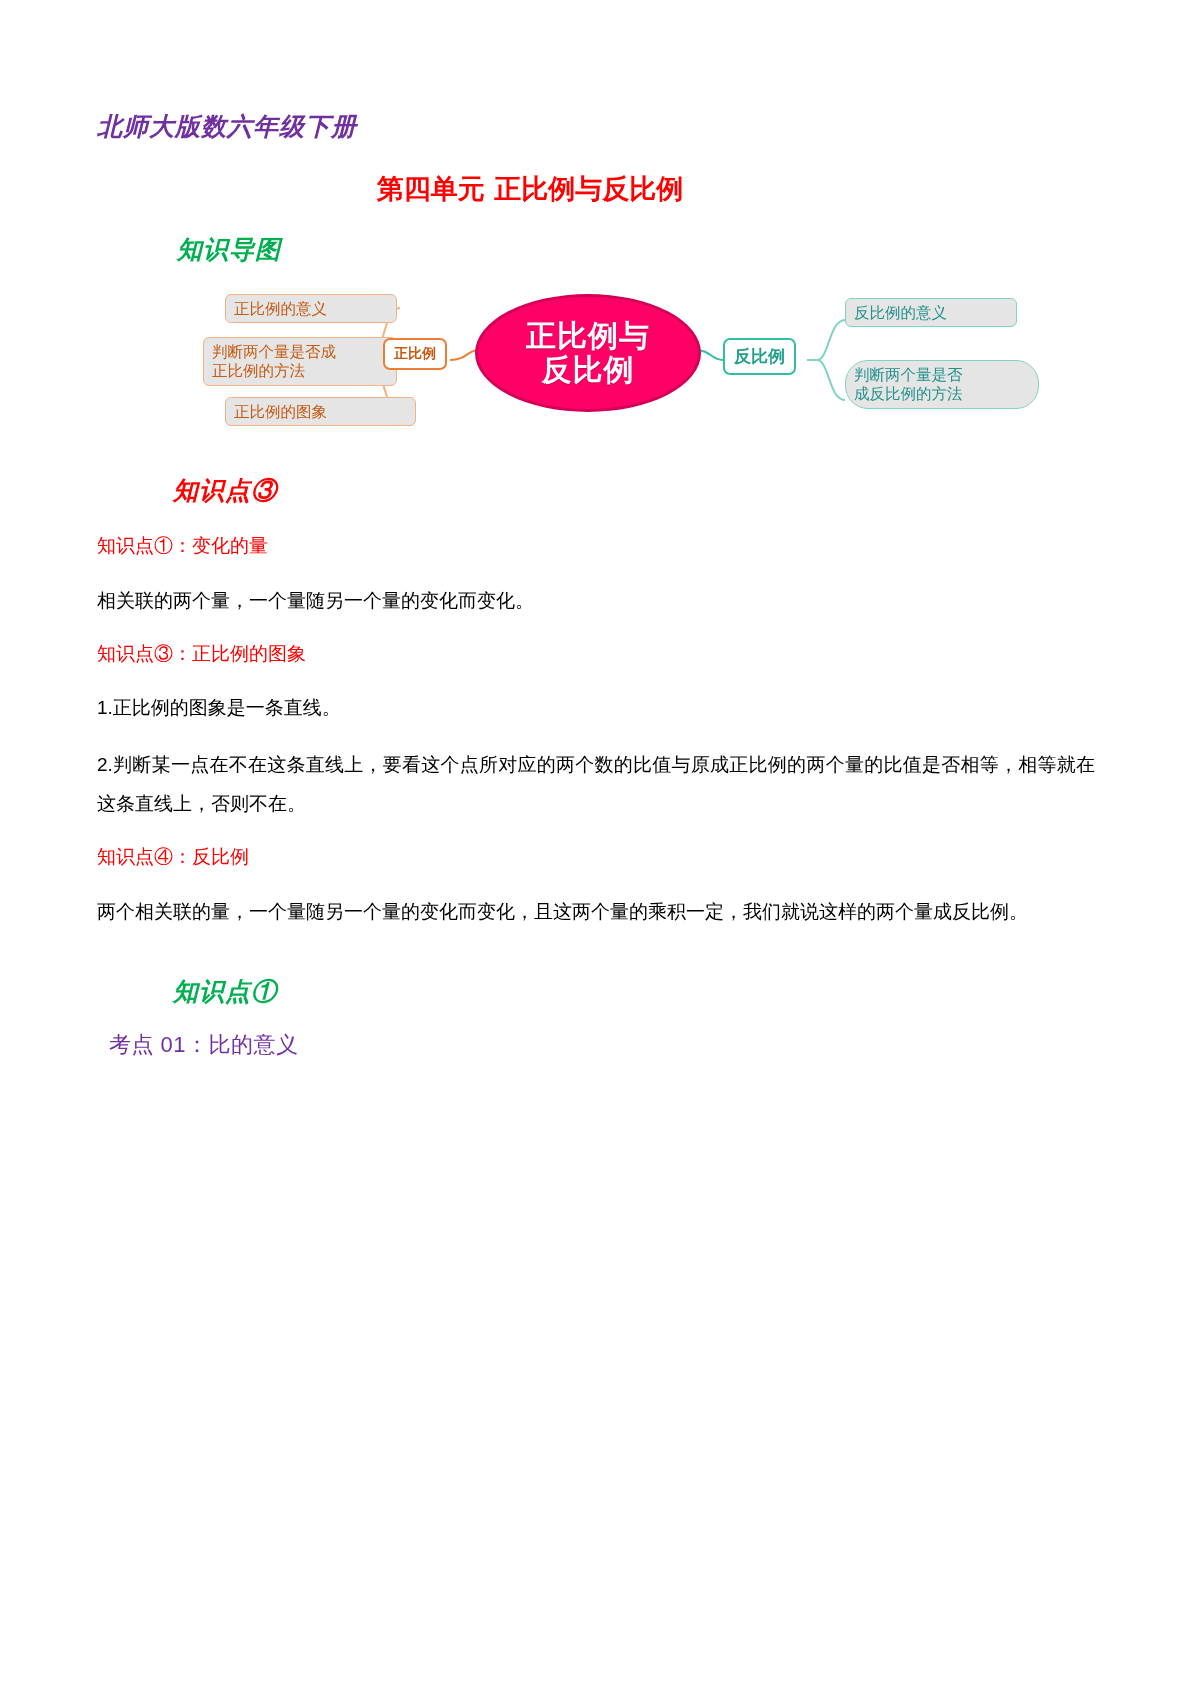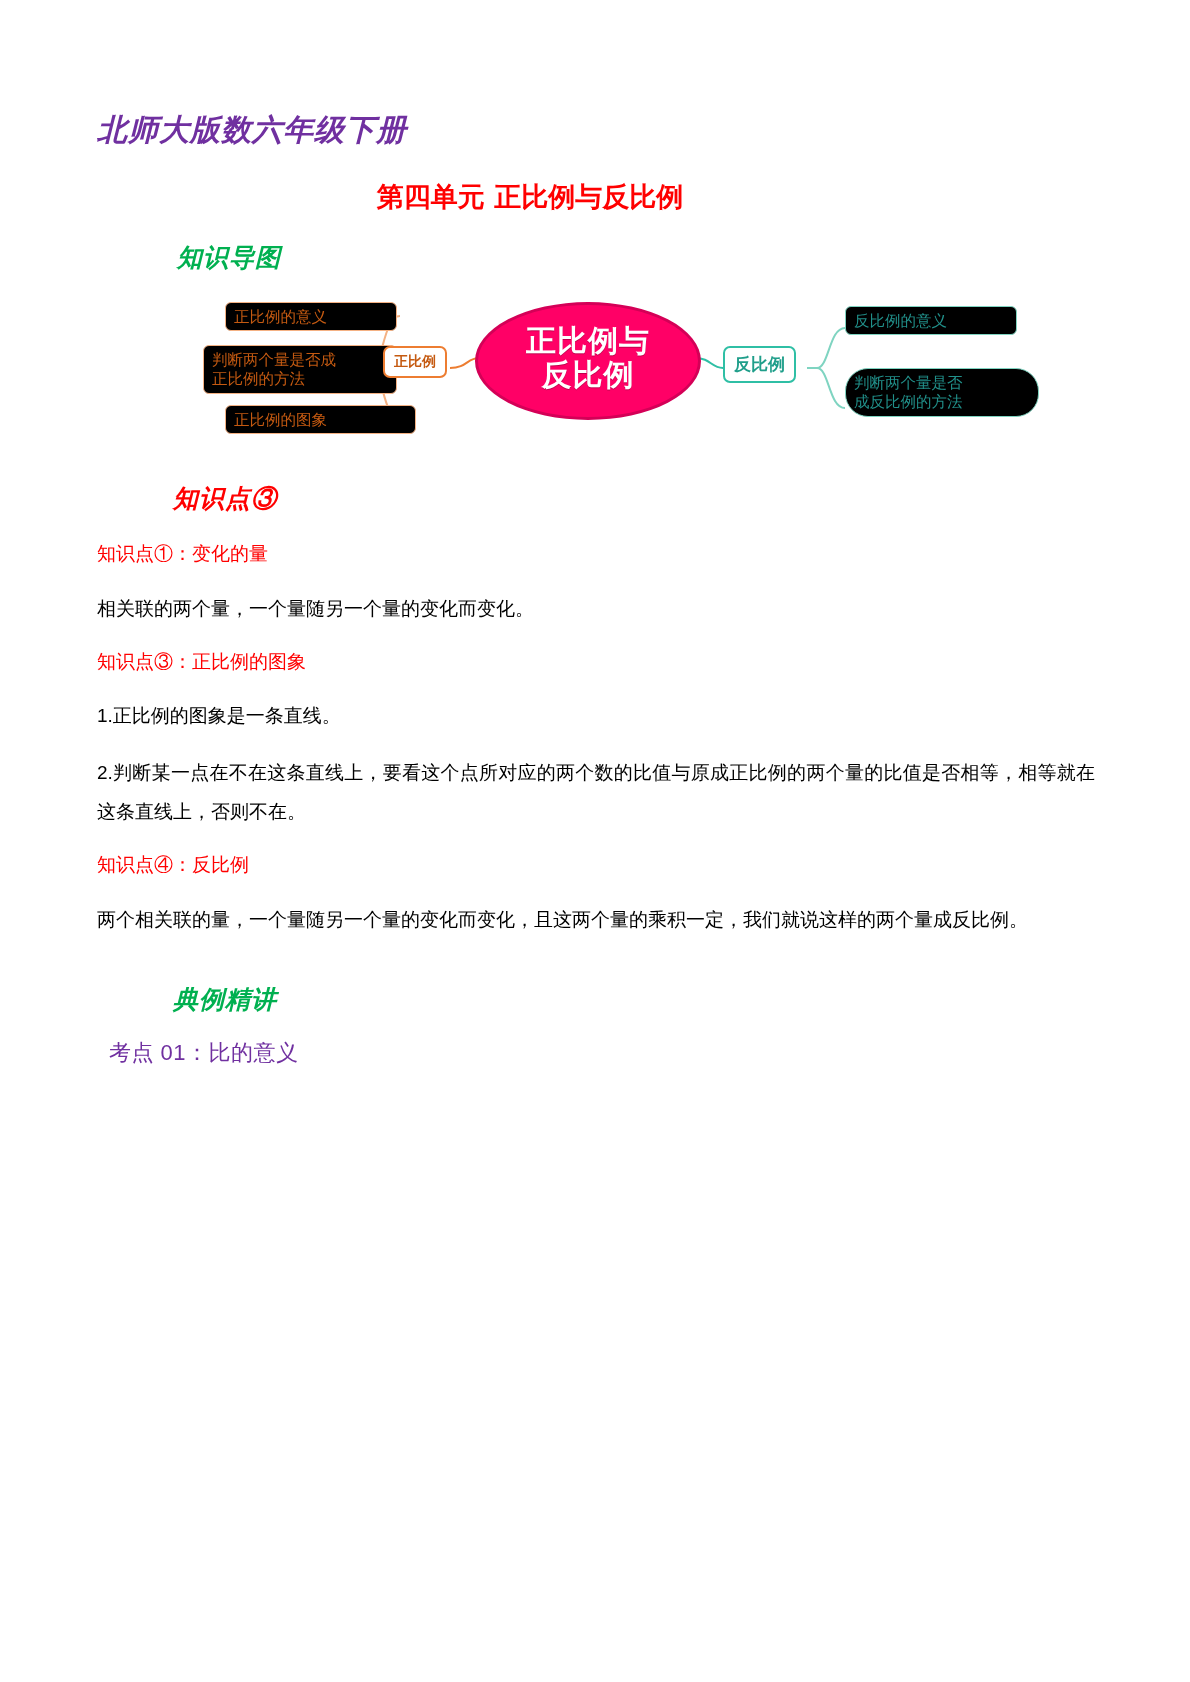--- a/index.html
+++ b/index.html
@@ -27,21 +27,21 @@
     left: 95px;
     top: 110px;
     width: 1000px;
   }
 
   
   .book-title {
     font-family: Liberation Mono, monospace;
     font-weight: bold;
     font-style: italic;
-    font-size: 30px;
+    font-size: 25px;
     color: #7030a0;
     letter-spacing: 1px;
     margin: 0 0 28px 2px;
   }
   .unit-title {
     text-align: center;
     font-family: "DejaVu Serif", serif;
     font-weight: bold;
     font-size: 27px;
     color: #ff0000;
@@ -69,21 +69,21 @@
     height: 160px;
     margin: 0 0 0 0;
   }
   .mm-box {
     position: absolute;
     box-sizing: border-box;
     border-radius: 6px;
     font-size: 15.5px;
     line-height: 1.25;
     padding: 4px 8px;
-    background: #000000;
+    background: #e5e5e5;
     text-align: left;
     white-space: pre-line;
   }
   .mm-orange {
     border: 1.6px solid #f4b183;
     color: #c55a11;
   }
   .mm-teal {
     border: 1.6px solid #7fd4c1;
     color: #21908a;
@@ -123,21 +123,21 @@
     font-weight: bold;
     font-size: 30px;
     line-height: 1.12;
     display: flex;
     align-items: center;
     justify-content: center;
     text-align: center;
     letter-spacing: 1px;
     text-shadow: 0 1px 0 rgba(0,0,0,.25);
   }
-  .mm-center span { display: block; font-family: Liberation Mono, monospace; }
+  .mm-center span { display: block; }
   .mm-svg {
     position: absolute;
     left: 0; top: 0;
     width: 1000px; height: 160px;
     overflow: visible;
   }
 
   
   .kp-title {
     color: #ff0000;
@@ -220,18 +220,18 @@
       <div class="kp-title">知识点③：正比例的图象</div>
       <p class="para tight">1.正比例的图象是一条直线。</p>
       <p class="para">2.判断某一点在不在这条直线上，要看这个点所对应的两个数的比值与原成正比例的两个量的比值是否相等，相等就在这条直线上，否则不在。</p>
     </div>
 
     <div>
       <div class="kp-title">知识点④：反比例</div>
       <p class="para">两个相关联的量，一个量随另一个量的变化而变化，且这两个量的乘积一定，我们就说这样的两个量成反比例。</p>
     </div>
 
-    <div class="section-heading sh-green" id="examples-heading">典例精讲</div>
+    <div class="section-heading sh-green" id="examples-heading">知识点①</div>
 
     <div class="exam-point">考点 01：比的意义</div>
 
   </div>
 </div>
 
 </body></html>

